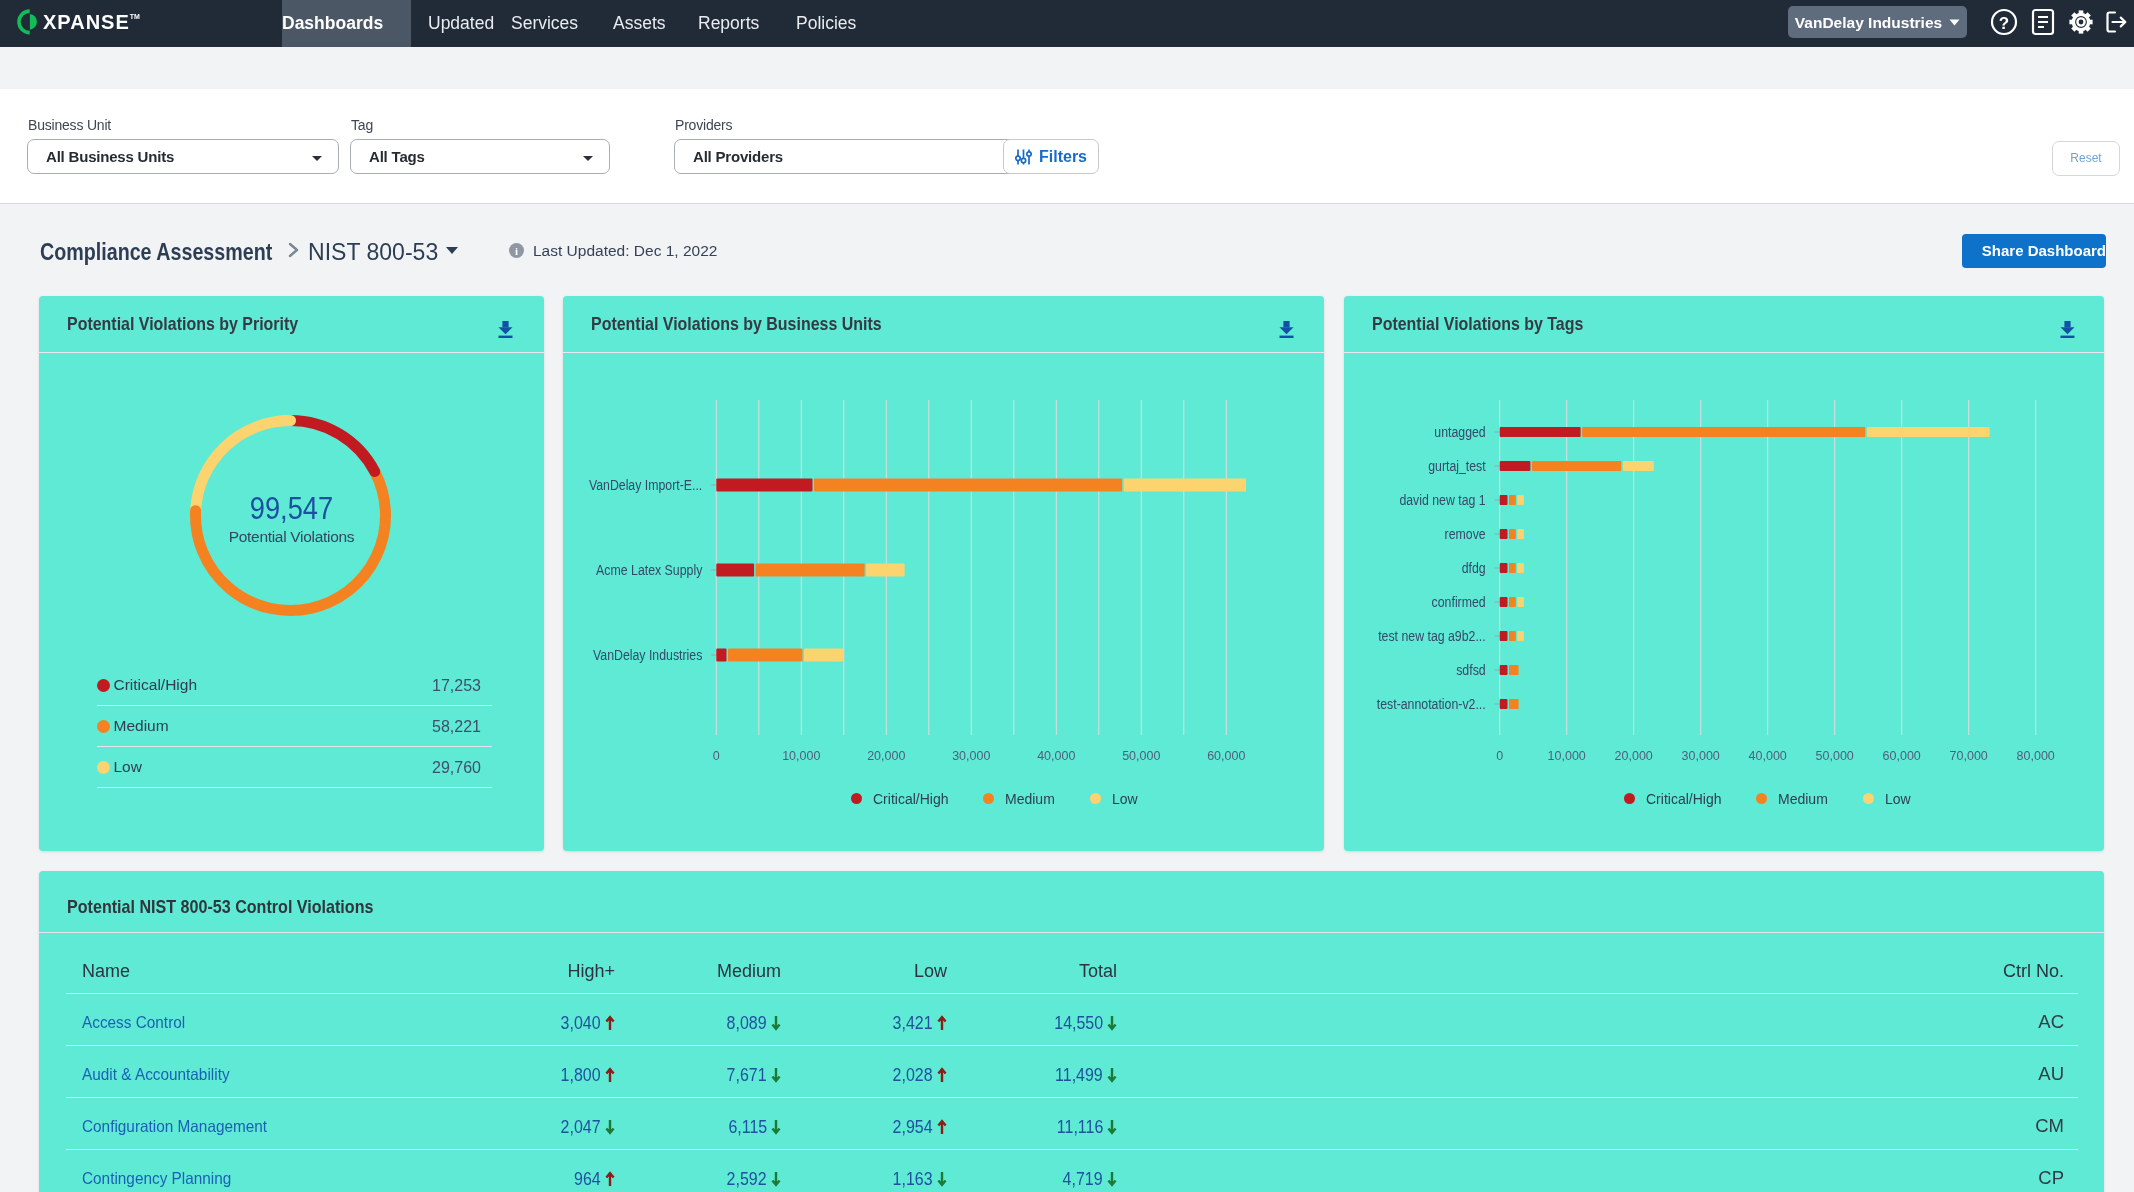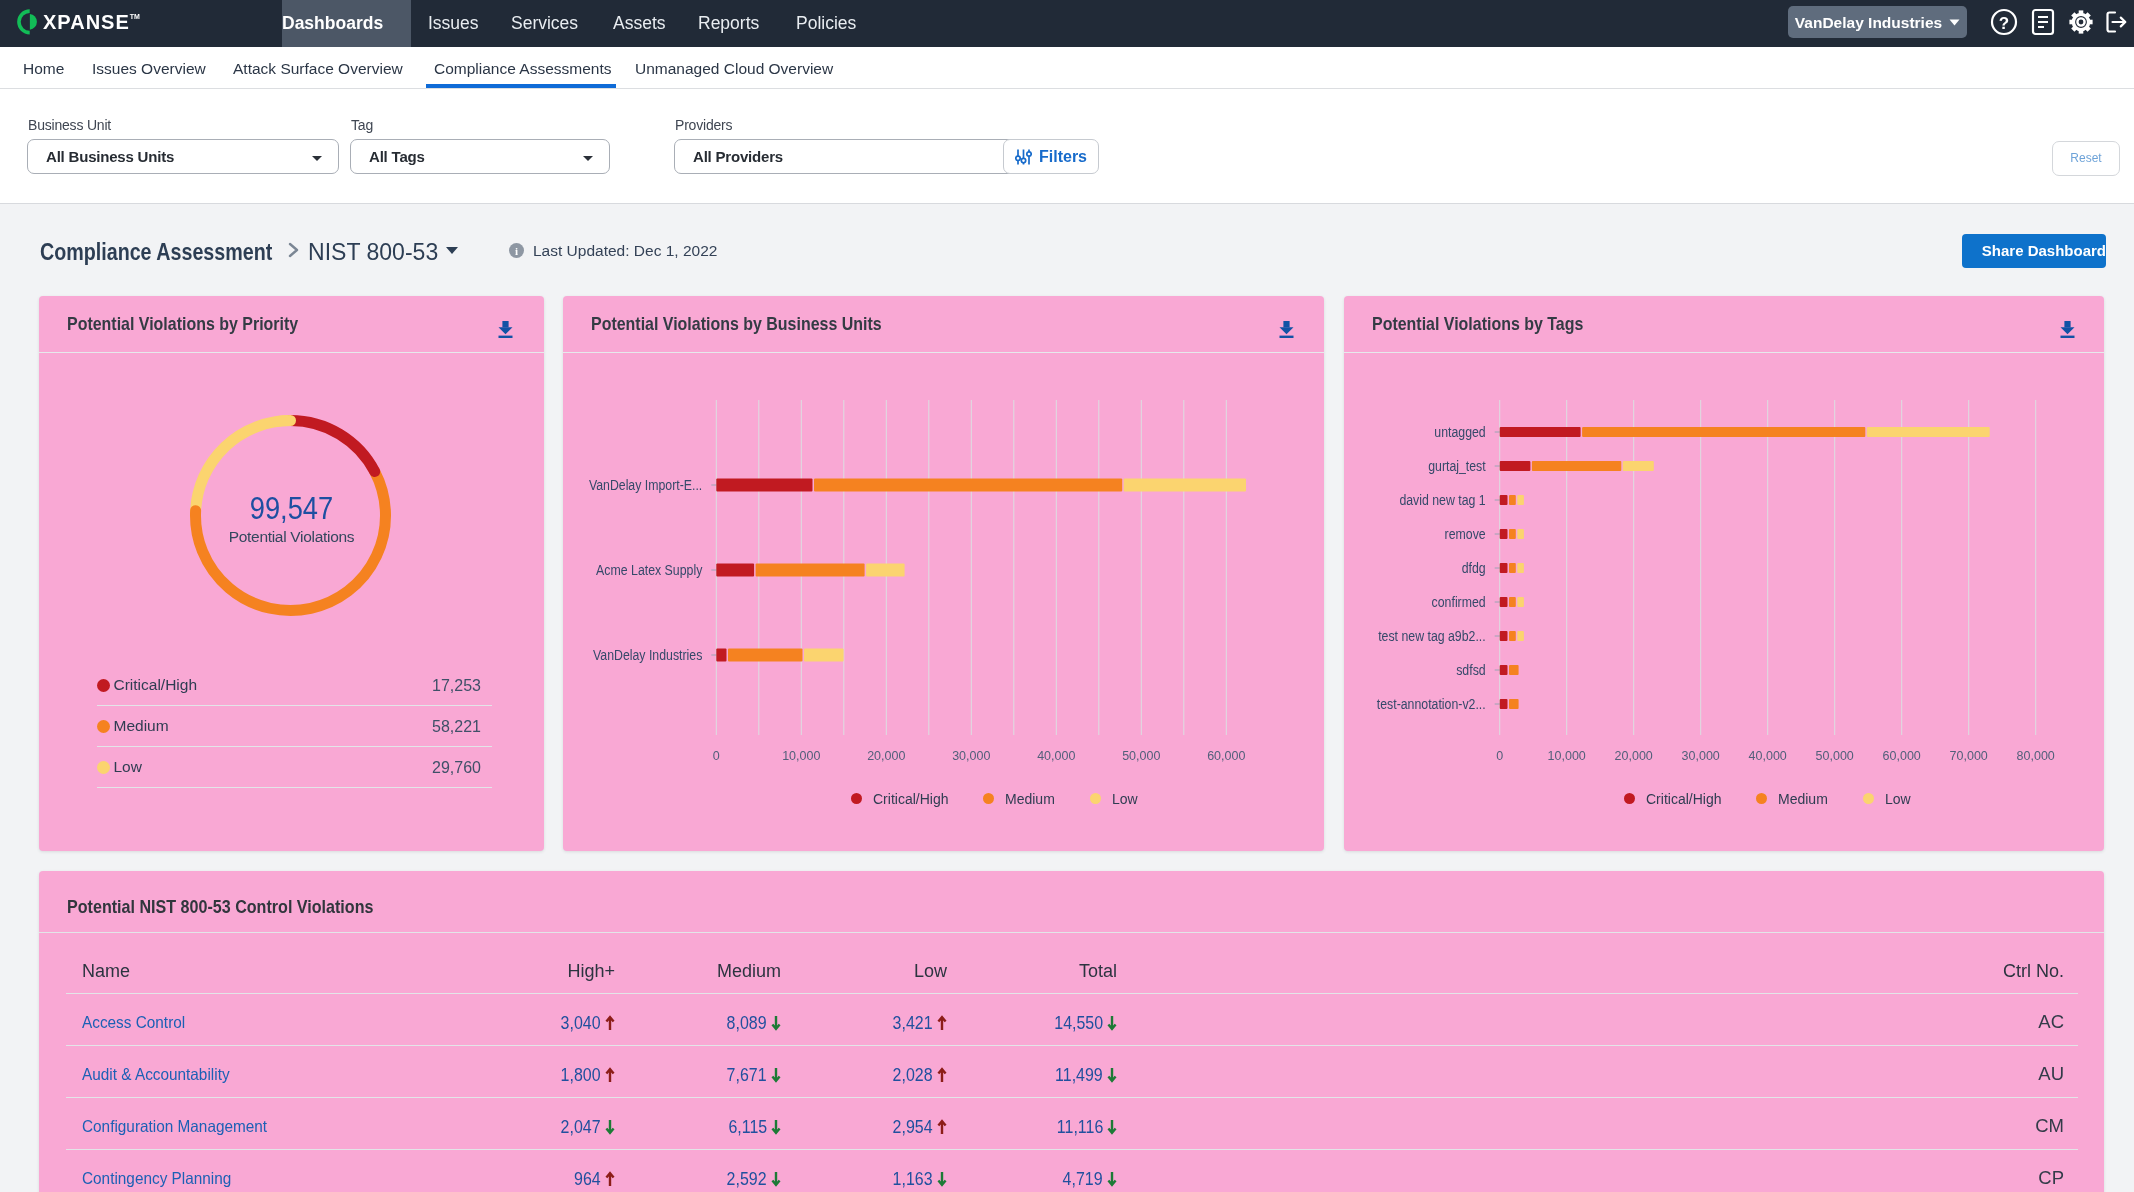--- a/index.html
+++ b/index.html
@@ -24,21 +24,21 @@
 .fselect { position:absolute; top:50px; height:35px; background:#fff; border:1px solid #a9aeb6; border-radius:7px; color:#272c33; font-size:15px; font-weight:bold; letter-spacing:-0.2px; line-height:33px; padding-left:18px; }
 .fcaret { position:absolute; top:16px; width:0; height:0; border-left:5px solid transparent; border-right:5px solid transparent; border-top:5.5px solid #2b3038; }
 .fbtn { position:absolute; top:50px; left:1003px; width:96px; height:35px; border:1px solid #c6cad0; border-radius:7px; background:#fff; color:#176bcb; font-size:16px; font-weight:bold; line-height:33px; text-align:center; }
 .resetbtn { position:absolute; top:52px; left:2052px; width:68px; height:35px; border:1px solid #d4d7db; border-radius:7px; background:#fff; color:#6ea3d8; font-size:12px; line-height:33px; text-align:center; }
 
 .crumb { position:absolute; top:238px; left:40px; color:#2d3e54; font-size:24px; font-weight:bold; transform:scaleX(0.82); transform-origin:0 50%; white-space:nowrap; }
 .crumb2 { position:absolute; top:238px; left:308px; color:#2d3e54; font-size:24px; transform:scaleX(0.96); transform-origin:0 50%; white-space:nowrap; }
 .lastupd { position:absolute; top:242px; left:533px; color:#344257; font-size:15.5px; }
 .sharebtn { position:absolute; top:234px; left:1962px; width:144px; height:34px; background:#0e72cb; border-radius:4px; color:#fff; font-size:15px; font-weight:bold; line-height:34px; text-align:right; }
 
-.card { position:absolute; background:#f9a8d4; border-radius:4px; box-shadow:0 1px 3px rgba(40,50,60,0.12); }
+.card { position:absolute; background:#5eead4; border-radius:4px; box-shadow:0 1px 3px rgba(40,50,60,0.12); }
 .cardhead { position:absolute; top:0; left:0; right:0; height:57px; border-bottom:1px solid #e7e9ec; }
 .cardtitle { position:absolute; left:28px; top:17px; color:#343b44; font-size:19px; font-weight:bold; transform:scaleX(0.84); transform-origin:0 50%; white-space:nowrap; }
 .dlicon { position:absolute; top:25px; }
 
 .lrow { position:absolute; left:58px; width:395px; height:41px; border-bottom:1px solid #e3e5e8; }
 .ldot { position:absolute; left:0px; top:14px; width:13px; height:13px; border-radius:50%; }
 .llab { position:absolute; left:16.5px; top:11px; font-size:15.5px; color:#2f3d52; }
 .lval { position:absolute; right:11px; top:12px; font-size:16px; color:#3f5068; }
 
 .lgdot { position:absolute; top:497px; width:11px; height:11px; border-radius:50%; }
@@ -54,21 +54,21 @@
 <body>
 <div id="root">
 
 <div class="topbar">
   <svg class="logo" style="left:17px; top:9px;" width="26" height="26" viewBox="0 0 26 26">
     <path d="M 12.7 2.1 A 10.75 10.75 0 0 0 12.7 23.6" fill="none" stroke="#12bd57" stroke-width="3.6"></path>
     <path d="M 12.9 5.0 A 7.9 7.9 0 0 1 12.9 20.7 Z" fill="#12bd57"></path>
   </svg>
   <div class="logotext">XPANSE<span style="font-size:7px; vertical-align:10px; letter-spacing:0;">TM</span></div>
   <div class="navitem nav-active" style="left:282px; width:129px;">Dashboards</div>
-  <div class="navitem" style="left:428px; width:49px;">Issues</div>
+  <div class="navitem" style="left:428px; width:49px;">Updated</div>
   <div class="navitem" style="left:511px; width:67px;">Services</div>
   <div class="navitem" style="left:613px; width:52px;">Assets</div>
   <div class="navitem" style="left:698px; width:63px;">Reports</div>
   <div class="navitem" style="left:796px; width:60px;">Policies</div>
   <div class="userbtn">VanDelay Industries <svg width="11" height="7" viewBox="0 0 11 7" style="margin-left:7px;">
           <polygon points="0.5,0.5 10.5,0.5 5.5,6.5" fill="#fff"></polygon>
         </svg></div>
   <svg class="hicon" style="left:1990px;" width="28" height="28" viewBox="0 0 28 28">
         <circle cx="14" cy="14" r="12" fill="none" stroke="#fff" stroke-width="2.2"></circle>
         <text x="14" y="20.5" font-size="17" font-weight="bold" fill="#fff" text-anchor="middle" font-family="Liberation Sans">?</text>
@@ -91,28 +91,20 @@
         <circle cx="14" cy="14" r="7.6" fill="#212a37" stroke="#fff" stroke-width="3.4"></circle>
         <circle cx="14" cy="14" r="3.6" fill="none" stroke="#fff" stroke-width="2.4"></circle>
       </svg>
   <svg class="hicon" style="left:2103px;" width="25" height="28" viewBox="0 0 25 28">
         <path d="M12 4.5 H6.5 a2 2 0 0 0 -2 2 v15 a2 2 0 0 0 2 2 H12" fill="none" stroke="#fff" stroke-width="2.2" stroke-linecap="round"></path>
         <line x1="9.5" y1="14" x2="22" y2="14" stroke="#fff" stroke-width="2.2" stroke-linecap="round"></line>
         <path d="M17.8 9.6 l4.5 4.4 -4.5 4.4" fill="none" stroke="#fff" stroke-width="2.2" stroke-linecap="round" stroke-linejoin="round"></path>
       </svg>
 </div>
 
-<div class="tabsrow">
-  <div class="tab" style="left:23px;">Home</div>
-  <div class="tab" style="left:92px;">Issues Overview</div>
-  <div class="tab" style="left:233px;">Attack Surface Overview</div>
-  <div class="tab" style="left:434px;">Compliance Assessments</div>
-  <div class="tab" style="left:635px;">Unmanaged Cloud Overview</div>
-  <div class="tabline"></div>
-</div>
 
 <div class="filters">
   <div class="flabel" style="left:28px;">Business Unit</div>
   <div class="fselect" style="left:27px; width:312px;">All Business Units<div class="fcaret" style="right:16px;"></div></div>
   <div class="flabel" style="left:351px;">Tag</div>
   <div class="fselect" style="left:350px; width:260px;">All Tags<div class="fcaret" style="right:16px;"></div></div>
   <div class="flabel" style="left:675px;">Providers</div>
   <div class="fselect" style="left:674px; width:366px;">All Providers<div class="fcaret" style="right:16px;"></div></div>
   <div class="fbtn"><svg width="17" height="16" viewBox="0 0 17 16" style="vertical-align:-3px; margin-right:7px;">
           <g stroke="#176bcb" stroke-width="1.7" fill="#fff">

